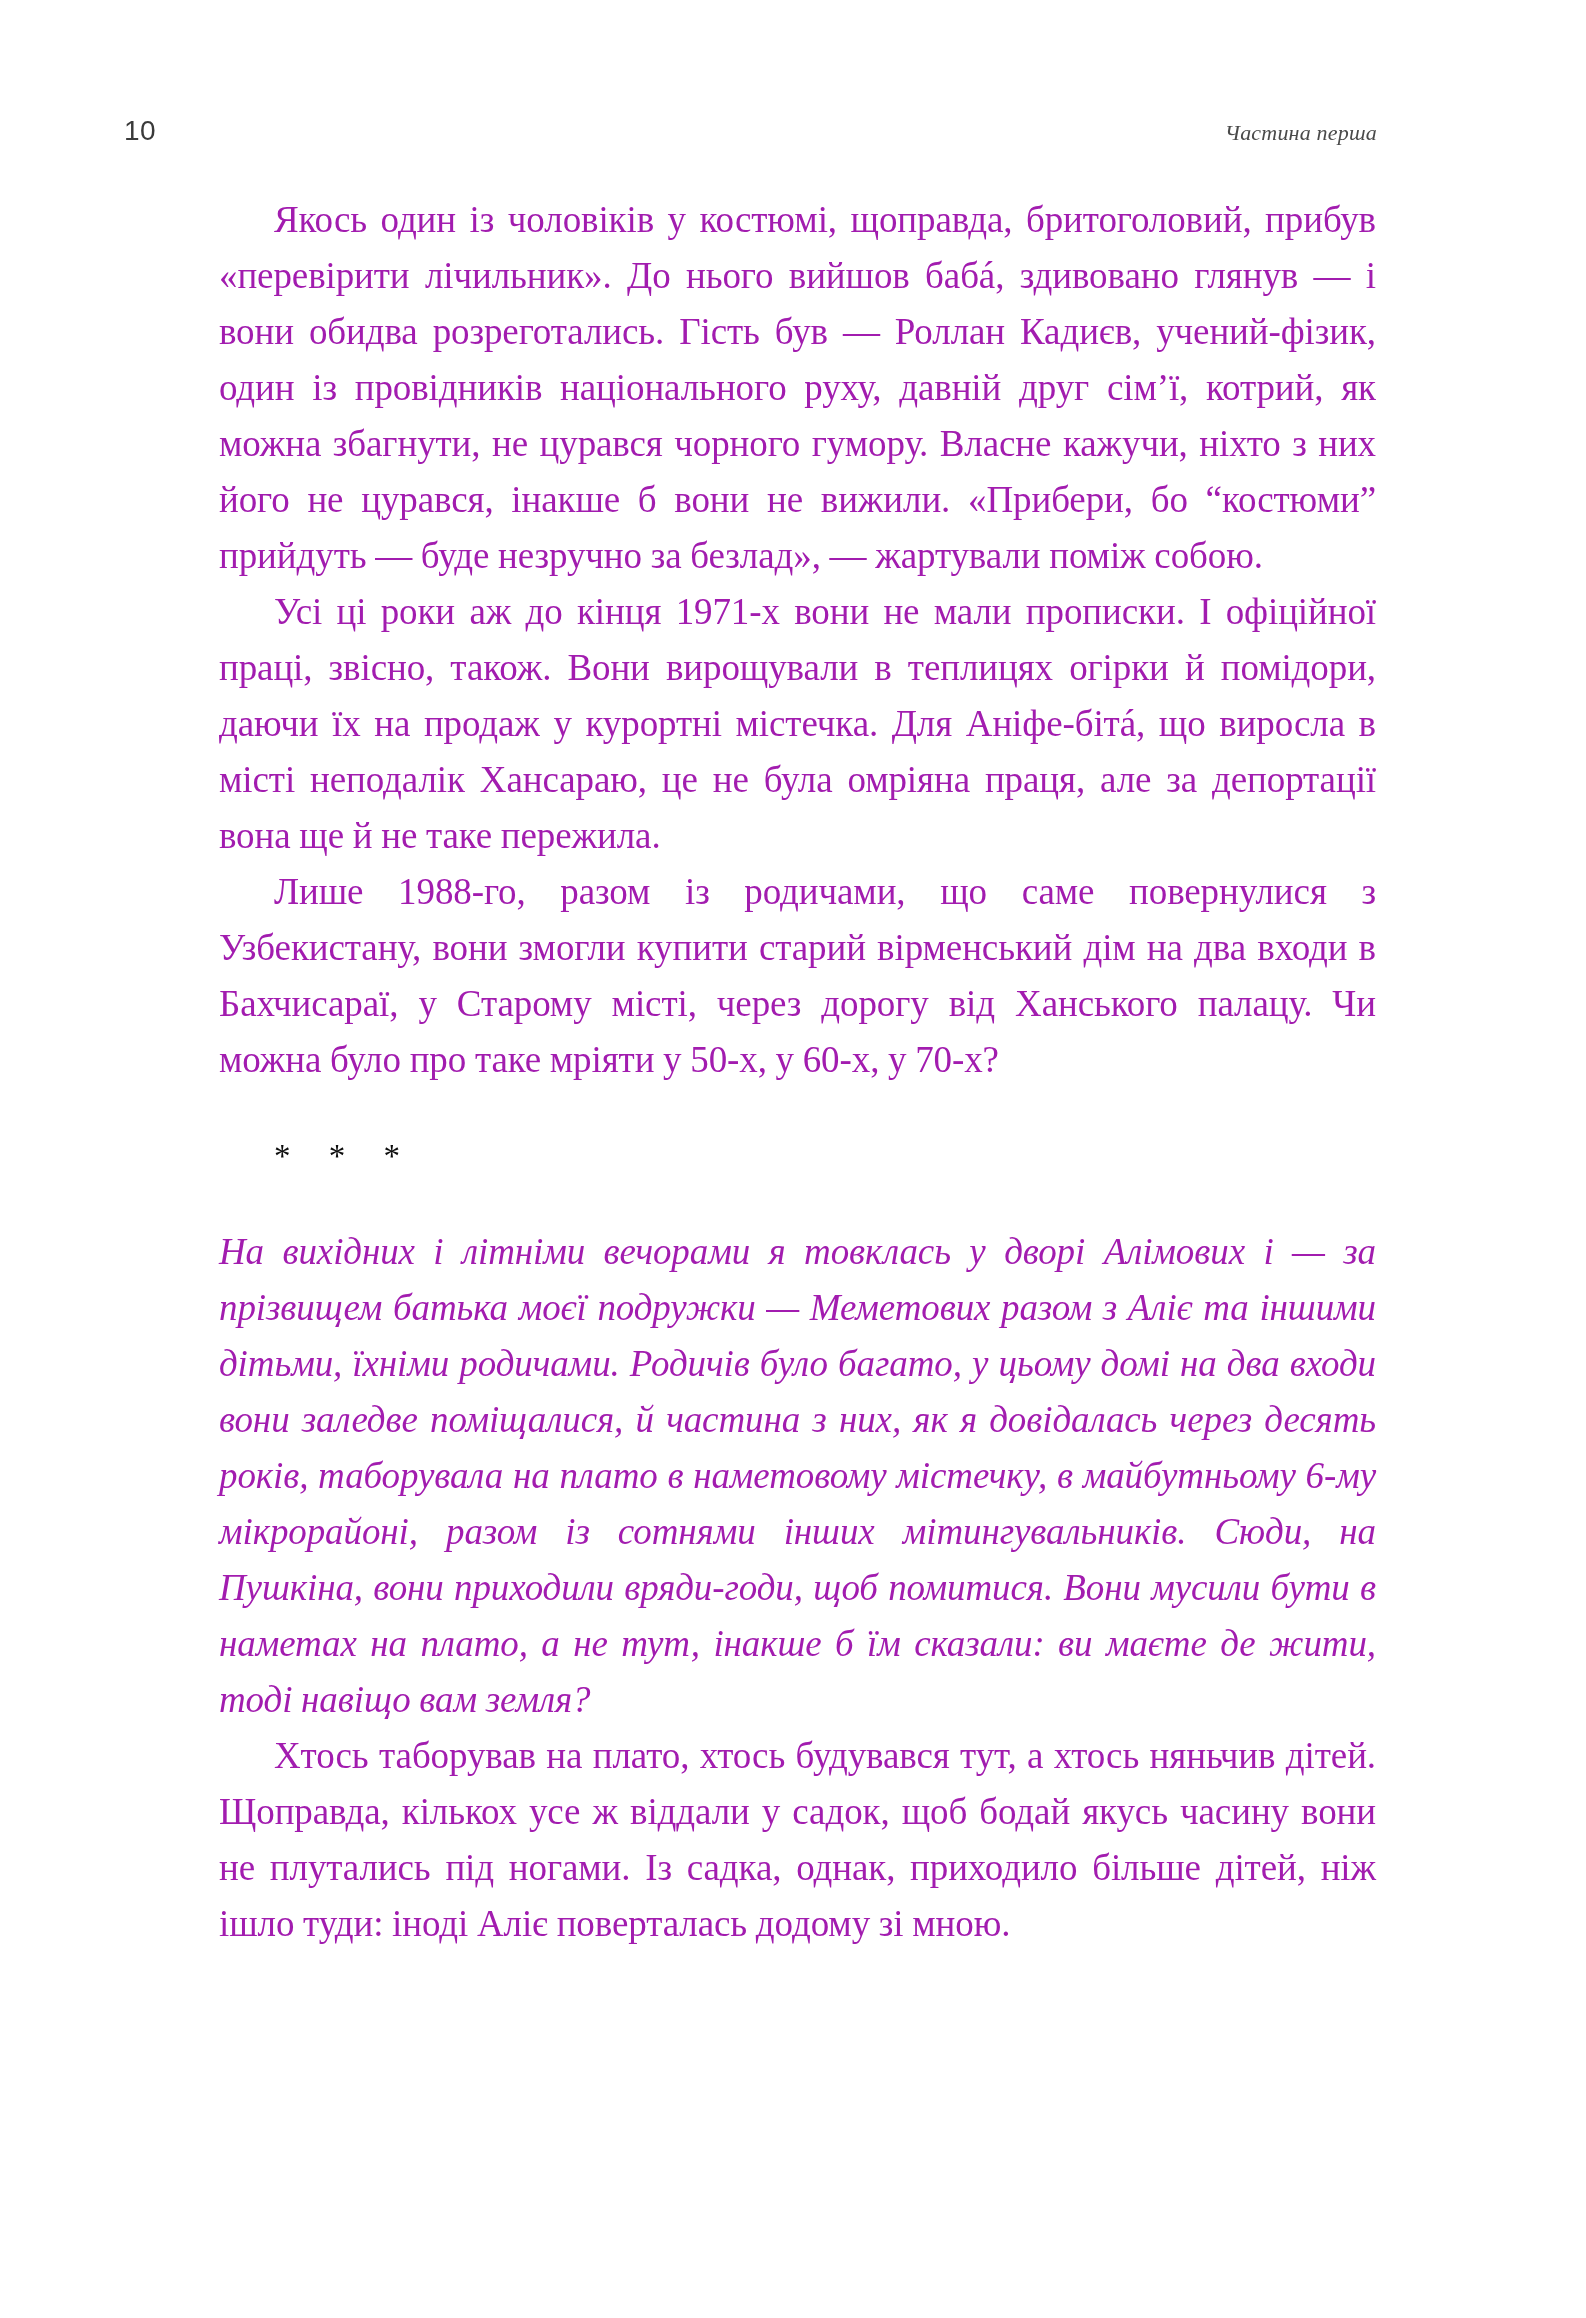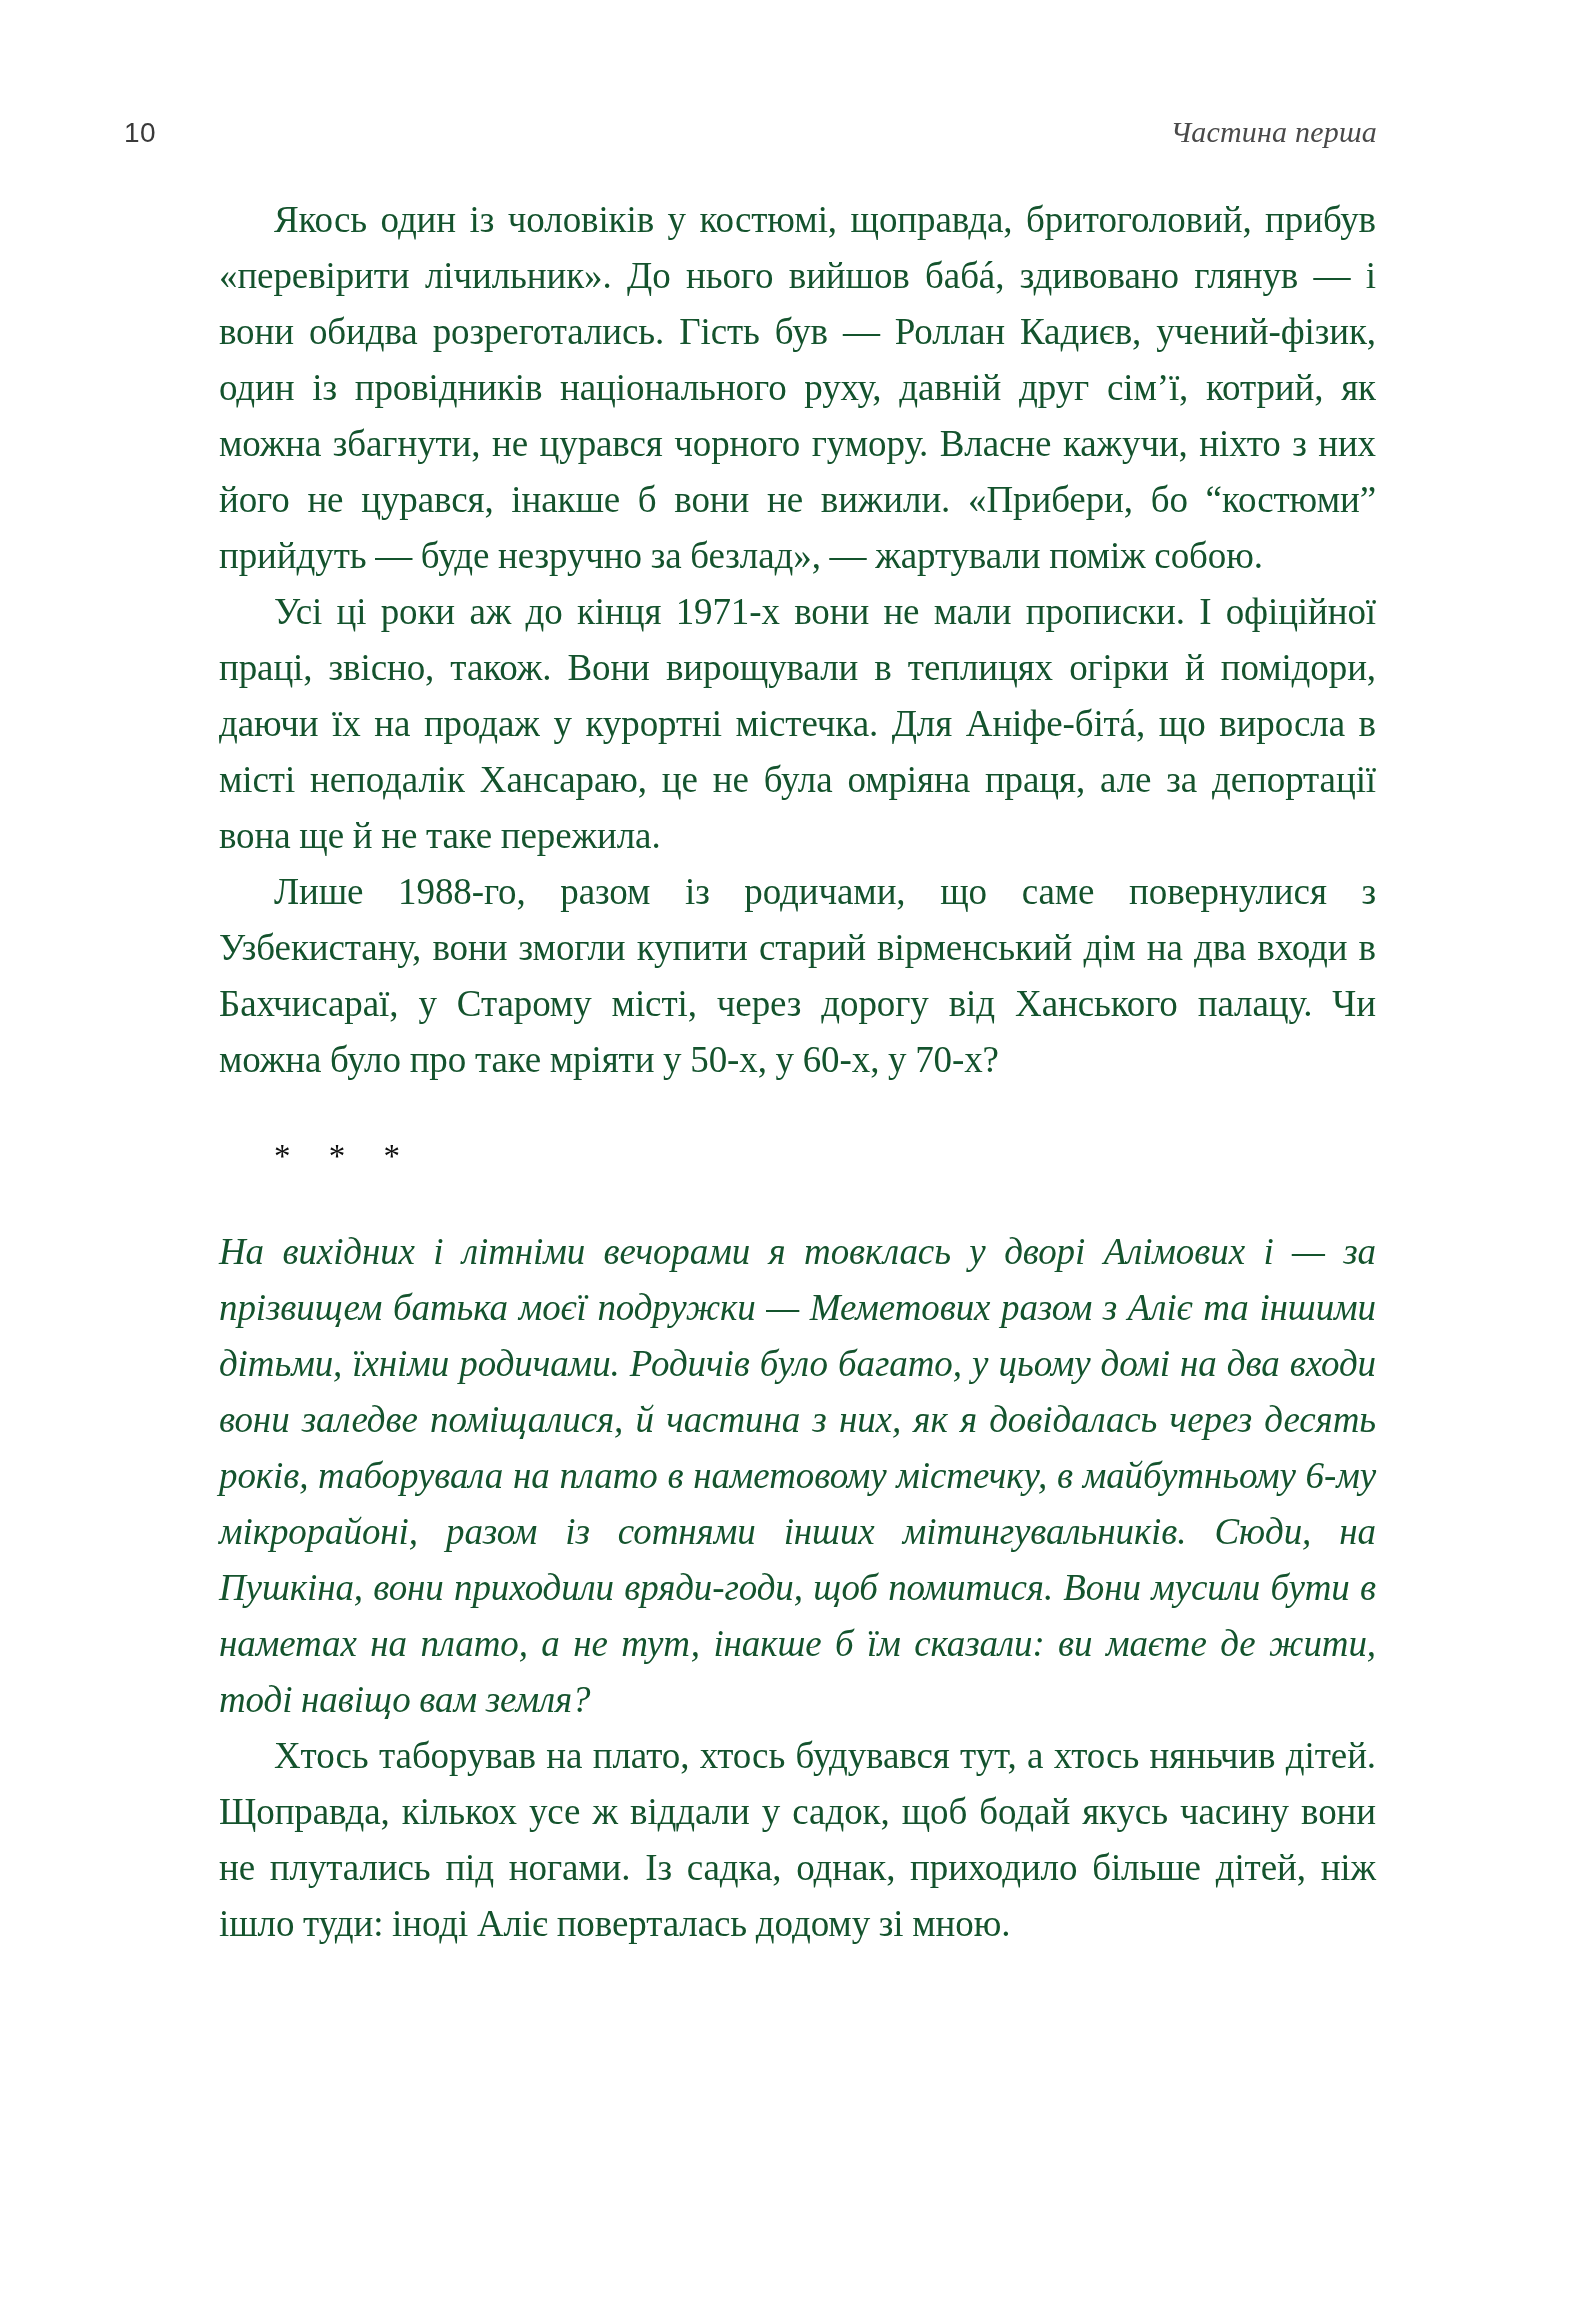--- a/index.html
+++ b/index.html
@@ -38,42 +38,42 @@
   .folio {
     font-family: "Liberation Sans", "DejaVu Sans", sans-serif;
     font-size: 28px;
     line-height: 1;
     color: #3a3a3a;
     letter-spacing: 0.4px;
   }
   .head-title {
     font-family: "Liberation Serif", "DejaVu Serif", serif;
     font-style: italic;
-    font-size: 30px;
+    font-size: 22px;
     line-height: 1;
     color: #4a4a4a;
     letter-spacing: 0.2px;
   }
 
   
   .textblock {
     position: absolute;
     top: 192px;
     left: 219px;
     width: 1157px;
   }
 
   .para {
     margin: 0;
     font-size: 37px;
     line-height: 56px;
     text-align: justify;
     text-justify: inter-word;
     hyphens: manual;
-    color: #14532d;
+    color: #a21caf;
     letter-spacing: -0.1px;
     word-spacing: -0.4px;
   }
   .para.indent {
     text-indent: 55px;
   }
   .para.noindent {
     text-indent: 0;
     font-style: italic;
   }

